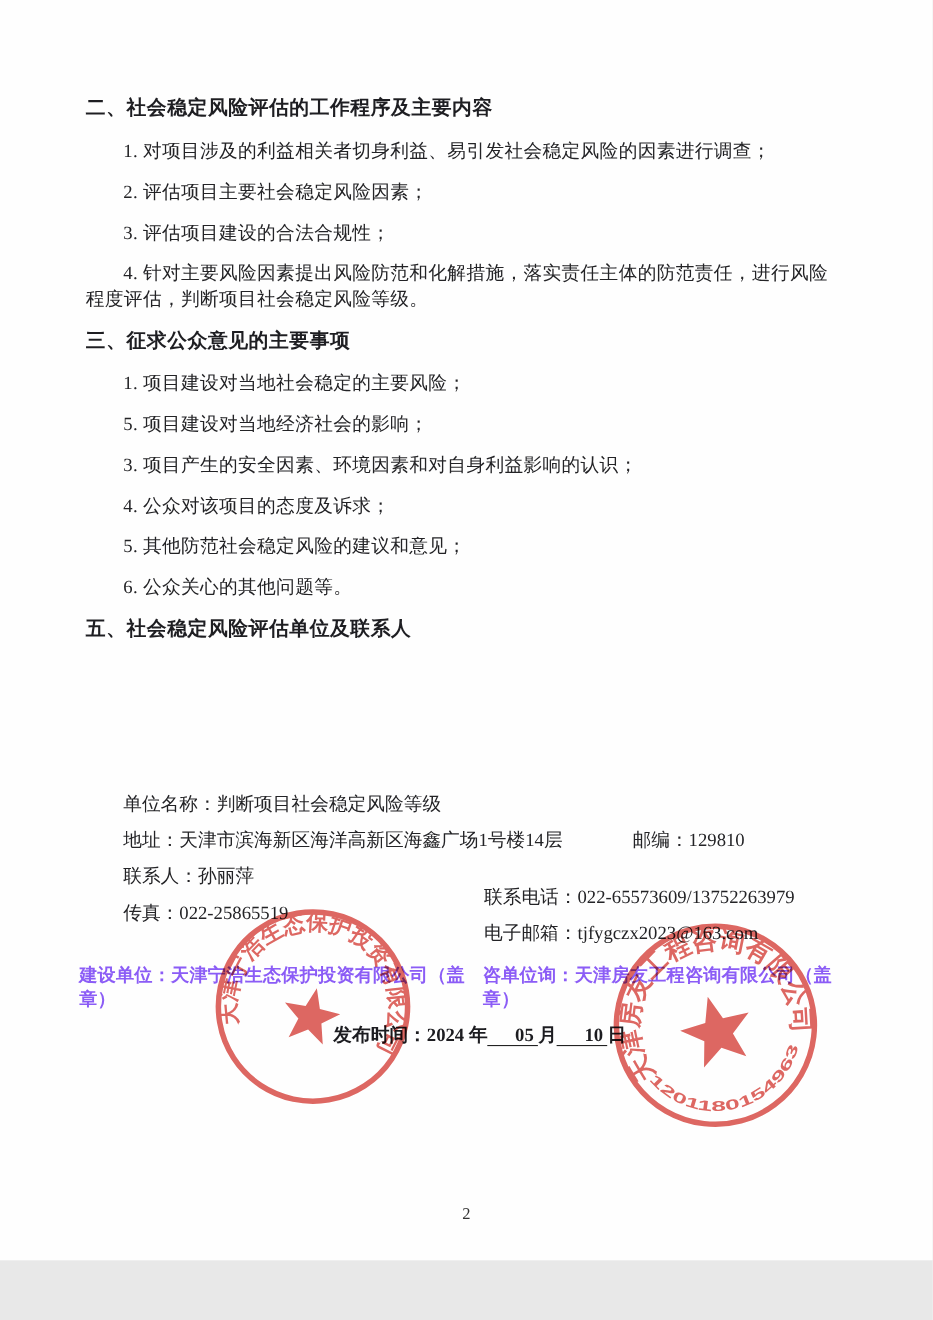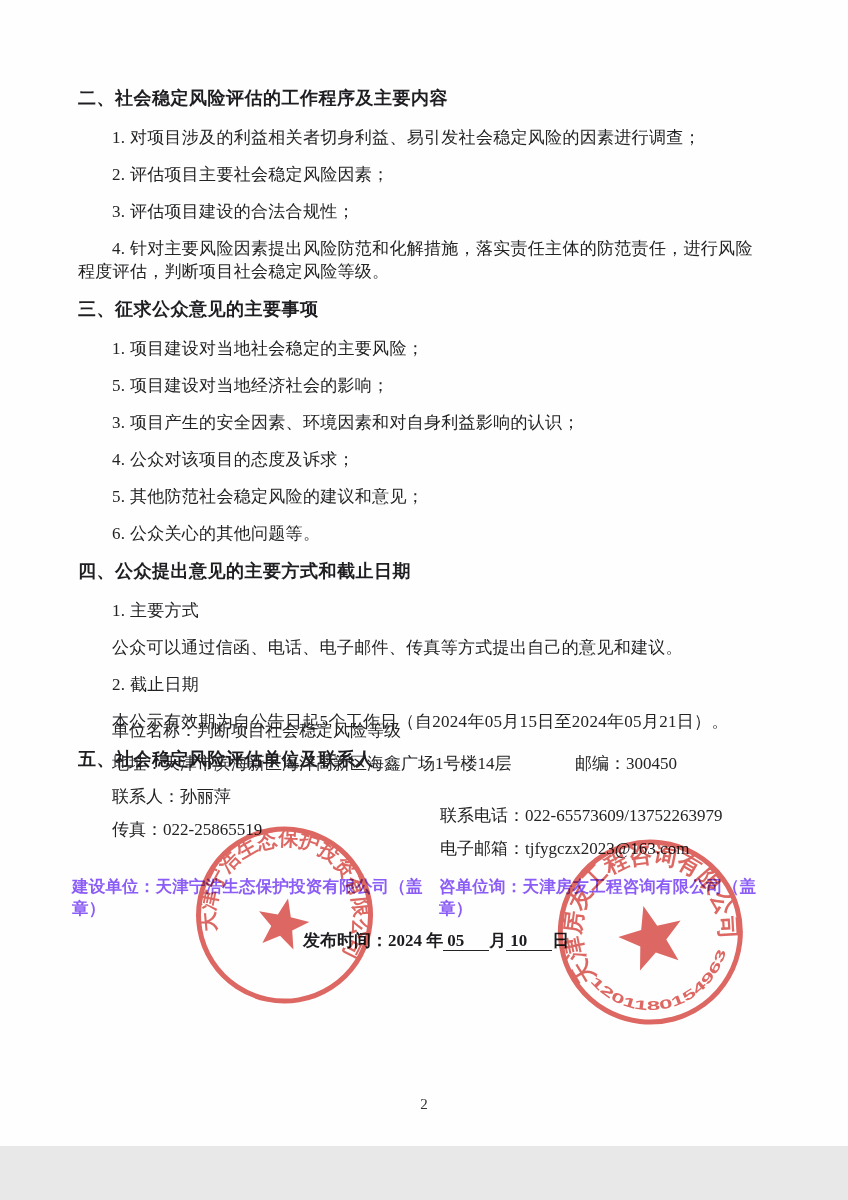--- a/index.html
+++ b/index.html
@@ -28,21 +28,21 @@
   .footer-units {
     position:absolute; left:72px; right:74px; top:876px;
     display:flex; 
     font-weight:bold; font-size:16.5px; letter-spacing:.2px; color:#8b5cf6;
   }
   .release-line {
     position:absolute; left:303px; top:929px;
     font-weight:bold; font-size:17px; color:#1c1c20;
   }
   .release-line .u {
-    display:inline-block; text-align:left; min-width:38px;
+    display:inline-block; text-align:right; min-width:38px;
     border-bottom:1.6px solid #222; padding:0 4px; line-height:1.05;
   }
   .page-num {
     position:absolute; left:0; right:0; top:1096px; text-align:center;
     font-size:15px; color:#333;
   }
   .seal {
     position:absolute; mix-blend-mode:multiply; opacity:.87;
     pointer-events:none;
   }
@@ -71,39 +71,32 @@
     <div class="sec">
       <p class="sec-heading">三、征求公众意见的主要事项</p>
       <p class="item">1. 项目建设对当地社会稳定的主要风险；</p>
       <p class="item">5. 项目建设对当地经济社会的影响；</p>
       <p class="item">3. 项目产生的安全因素、环境因素和对自身利益影响的认识；</p>
       <p class="item">4. 公众对该项目的态度及诉求；</p>
       <p class="item">5. 其他防范社会稳定风险的建议和意见；</p>
       <p class="item">6. 公众关心的其他问题等。</p>
     </div>
 
-    <div class="sec">
-      <p class="sec-heading">四、公众提出意见的主要方式和截止日期</p>
-      <p class="item">1. 主要方式</p>
-      <p class="item">公众可以通过信函、电话、电子邮件、传真等方式提出自己的意见和建议。</p>
-      <p class="item">2. 截止日期</p>
-      <p class="item">本公示有效期为自公告日起5个工作日（自2024年05月15日至2024年05月21日）。</p>
-    </div>
 
     <div class="sec">
       <p class="sec-heading">五、社会稳定风险评估单位及联系人</p>
     </div>
 
   </div>
 
   <div class="contact">
     <p class="c-row">单位名称：判断项目社会稳定风险等级</p>
     <p class="c-row">
       <span>地址：天津市滨海新区海洋高新区海鑫广场1号楼14层</span>
-      <span class="c-right pos-post">邮编：300450</span>
+      <span class="c-right pos-post">邮编：129810</span>
     </p>
     <p class="c-row">
       <span>联系人：孙丽萍</span>
       <span class="c-right pos-mid">联系电话：022-65573609/13752263979</span>
     </p>
     <p class="c-row">
       <span>传真：022-25865519</span>
       <span class="c-right pos-mid">电子邮箱：tjfygczx2023@163.com</span>
     </p>
   </div>

